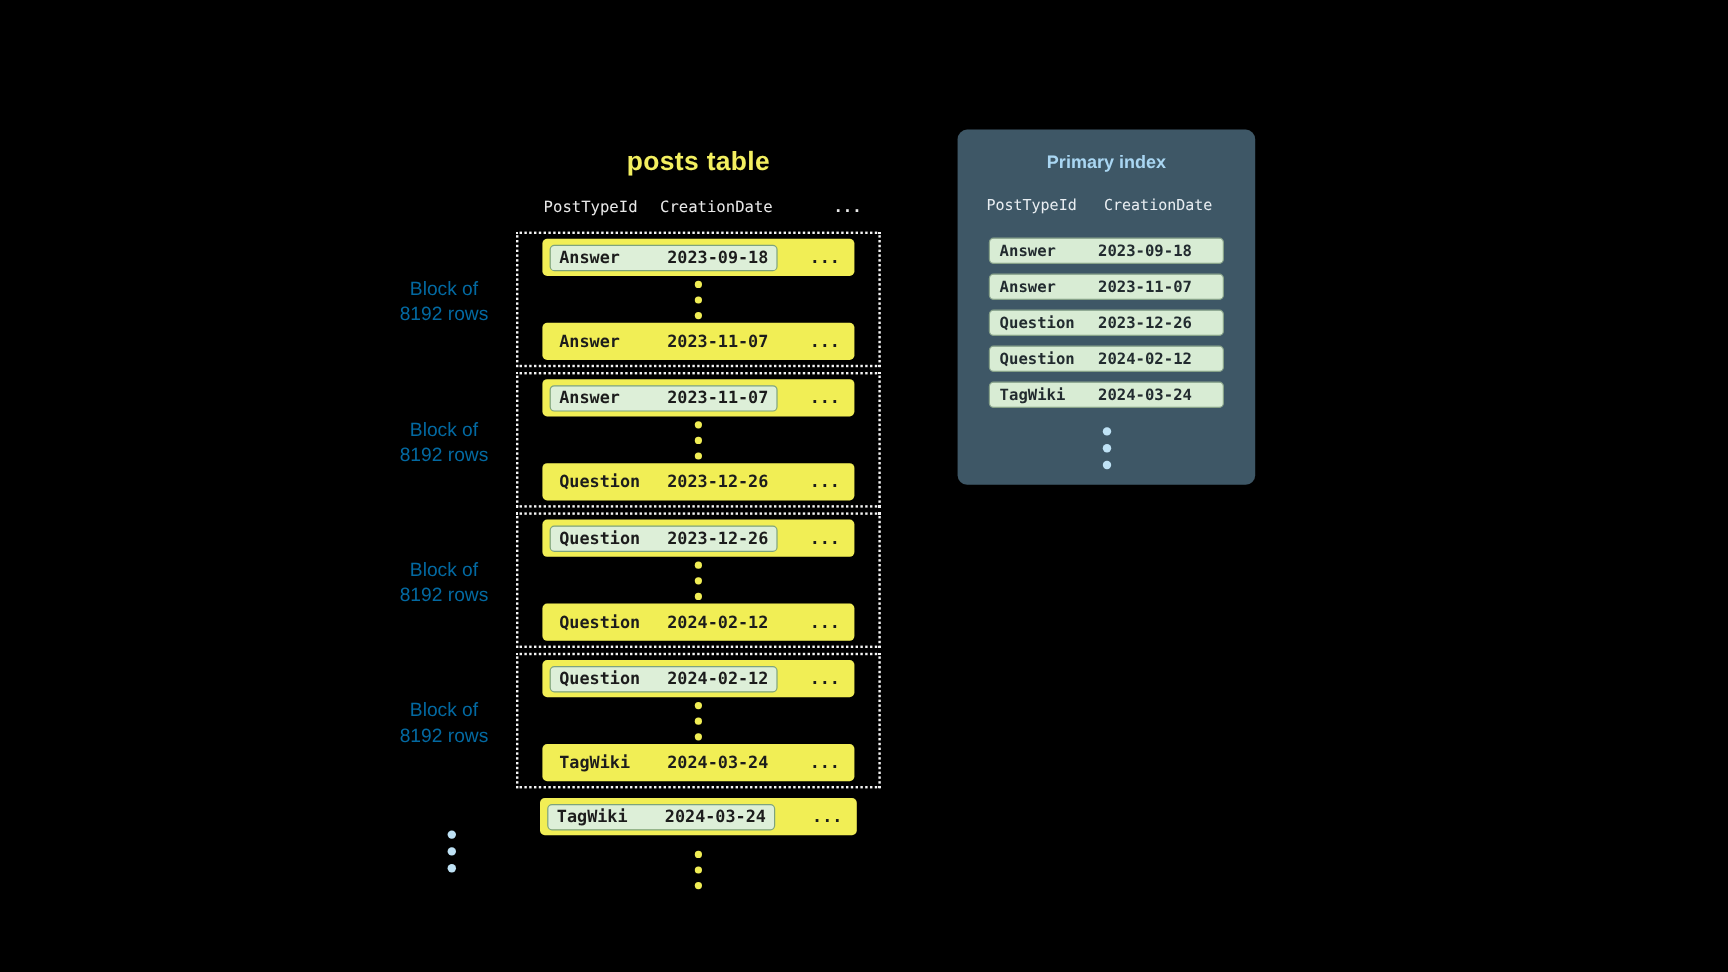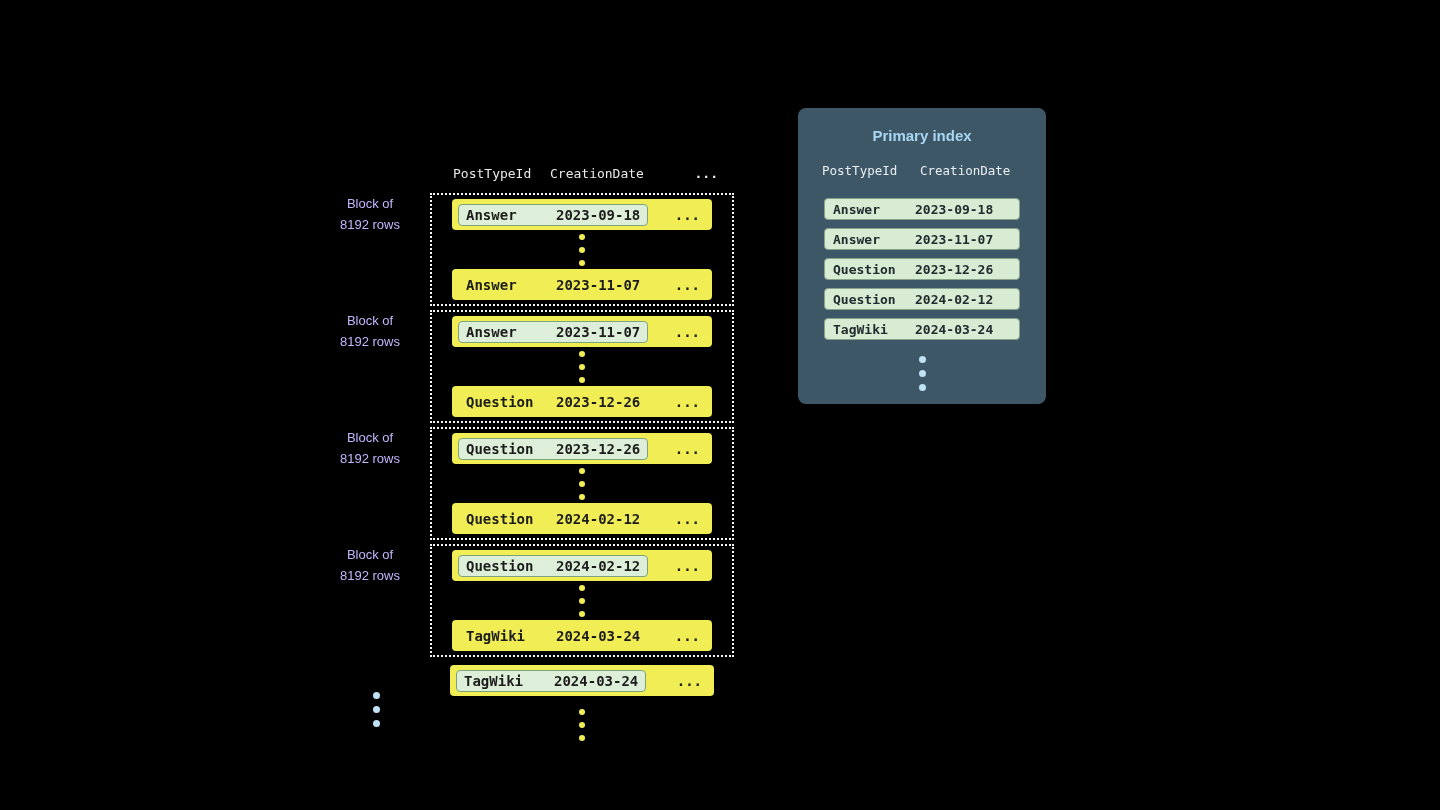--- a/index.html
+++ b/index.html
@@ -33,22 +33,22 @@
 
   .vdots{display:flex;flex-direction:column;align-items:center;gap:7px;padding:4px 0 3px;}
   .vdots i{display:block;width:6px;height:6px;border-radius:50%;}
   .ydots i{background:#f1ee55;}
   .bdots i{background:#bfe2f5;width:7px;height:7px;}
   .tail{padding-top:9px;}
 
   .trailing{margin:4px 20px 0;}
 
   .labels{position:absolute;left:310px;top:193px;width:120px;display:flex;flex-direction:column;}
-  .blabel{height:117px;display:flex;flex-direction:column;justify-content:flex-start;
-          align-items:center;color:#c4b5fd;font-size:13px;line-height:21px;text-align:center;}
+  .blabel{height:117px;display:flex;flex-direction:column;justify-content:center;
+          align-items:center;color:#0369a1;font-size:16px;line-height:21px;text-align:center;}
 
   .bl-dots{position:absolute;left:365px;top:688px;width:22px;}
 
   
   .index-panel{position:absolute;left:798px;top:108px;width:248px;height:296px;
                background:#3e5766;border-radius:8px;box-sizing:border-box;}
   .ix-title{margin-top:15px;text-align:center;color:#a9d6f2;font-size:15px;font-weight:700;
             line-height:26px;}
   .ix-headers{margin-top:14px;display:flex;align-items:center;padding-left:24px;
               font-family:"DejaVu Sans Mono",monospace;font-size:12.5px;color:#e9eef2;}
@@ -58,20 +58,21 @@
         box-sizing:border-box;display:flex;align-items:center;padding:0 8px;
         font-family:"DejaVu Sans Mono",monospace;font-size:13px;font-weight:700;color:#222b2f;}
   .i1{display:inline-block;width:82px;}
   .ix-dots{margin-top:12px;}
 </style>
 </head>
 <body>
 
 <div class="canvas">
 
+  <div class="pt-title">posts table</div>
 
   <div class="pt-headers">
     <span class="hc1">PostTypeId</span>
     <span class="hc2">CreationDate</span>
     <span class="hell">...</span>
   </div>
 
   <div class="labels">
     <div class="blabel">
       <div>Block of</div>

